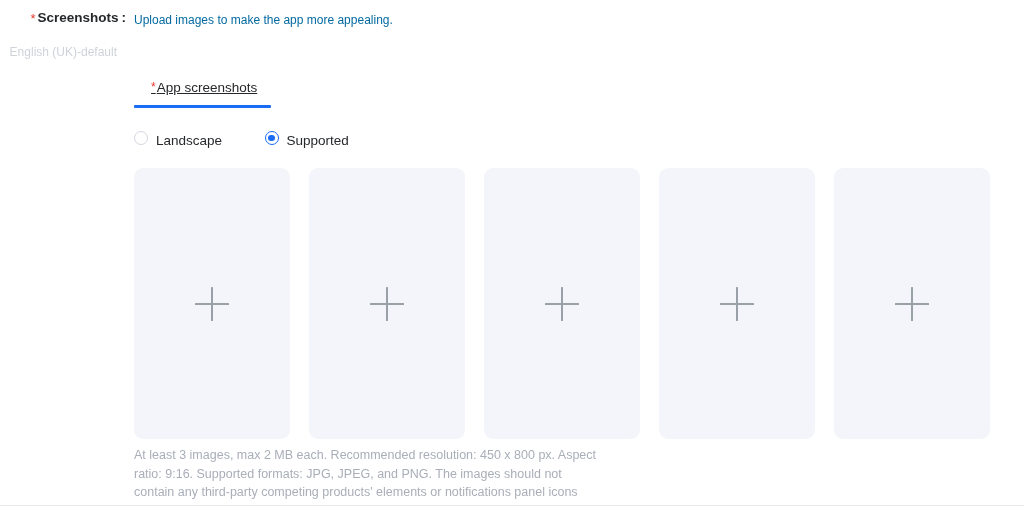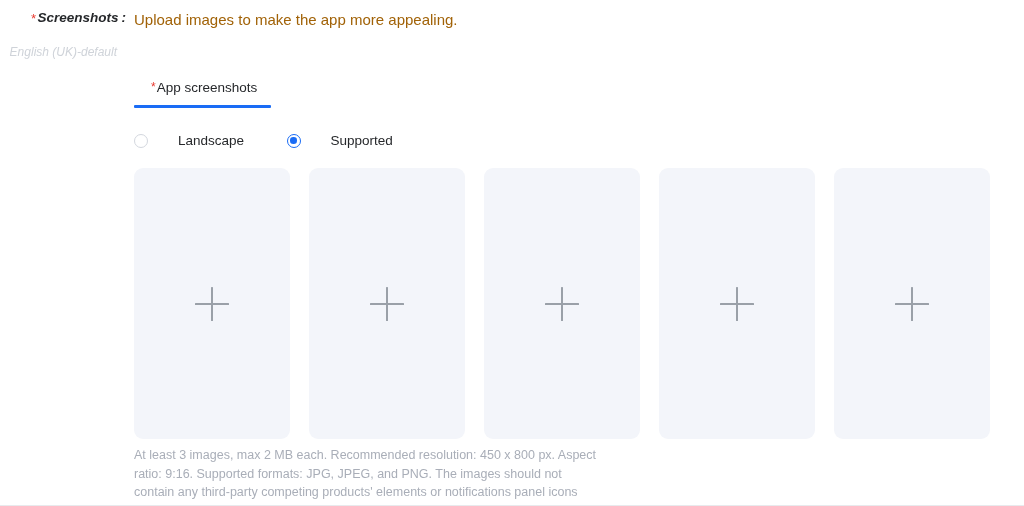--- a/index.html
+++ b/index.html
@@ -26,21 +26,20 @@
     border-bottom: 1px solid #e8eaed;
   }
 
   
   .label-col {
     position: absolute;
     left: 0;
     top: 0;
     width: 126px;
     text-align: right;
-    font-style: italic;
   }
   .label-main {
     margin-top: 9px;
     font-size: 13.5px;
     font-weight: bold;
     color: #26282b;
     white-space: nowrap;
     line-height: 18px;
   }
   .req-star {
@@ -69,41 +68,42 @@
   .content-col {
     position: absolute;
     left: 134px;
     top: 0;
     right: 0;
   }
   .section-desc {
     position: absolute;
     left: 0;
     top: 12px;
-    font-size: 15px;
-    color: #a16207;
+    font-size: 12px;
+    color: #0369a1;
     line-height: 16px;
     white-space: nowrap;
   }
 
   
   .tab-bar {
     position: absolute;
     left: 0;
     top: 78px;
     height: 34px;
   }
   .tab {
     display: inline-block;
     padding: 0 17px 9px 17px;
     font-size: 13.5px;
     color: #26282b;
     line-height: 18px;
     white-space: nowrap;
     position: relative;
+    text-decoration: underline;
   }
   .tab-star {
     color: #e8392f;
     font-size: 12px;
     vertical-align: 1px;
     margin-right: 1px;
   }
   .tab-underline {
     position: absolute;
     left: 0;
@@ -116,25 +116,24 @@
 
   
   .radio-group {
     position: absolute;
     left: 0;
     top: 131px;
     height: 20px;
   }
   .radio-item {
     display: inline-flex;
-    align-items: center;
+    align-items: flex-start;
     margin-right: 38px;
     cursor: pointer;
     line-height: 19px;
-    gap: 22px;
   }
   .radio-dot {
     width: 14px;
     height: 14px;
     border-radius: 50%;
     box-sizing: border-box;
     border: 1.4px solid #d3d7de;
     background: #ffffff;
     margin-right: 8px;
     flex: 0 0 auto;

